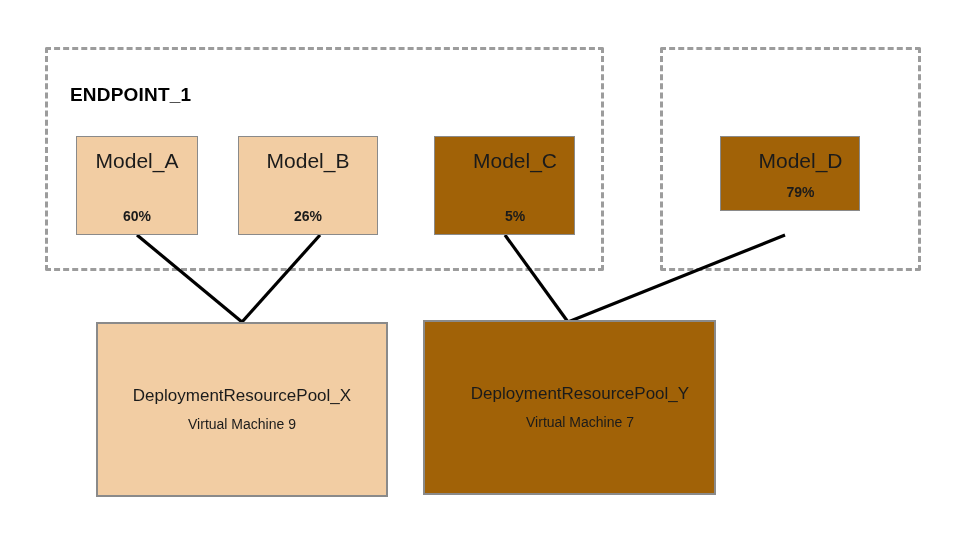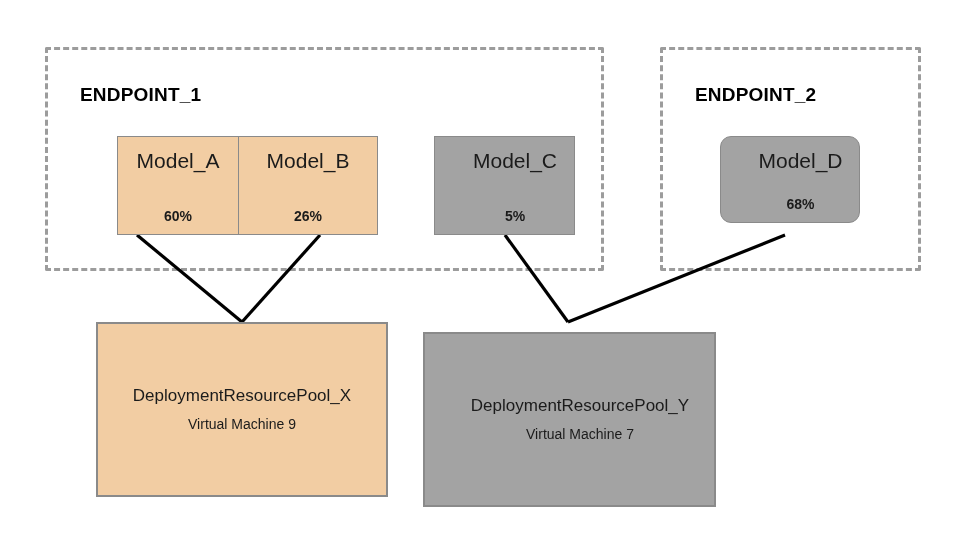--- a/index.html
+++ b/index.html
@@ -56,21 +56,21 @@
     white-space: nowrap;
   }
   .model-box .model-traffic {
     font-size: 14px;
     color: #1b1b1b;
     line-height: 1.1;
     white-space: nowrap;
     font-weight: bold;
   }
   .fill-orange { background: #f2cda3; }
-  .fill-blue   { background: #a3a3a3; padding-left: 21px; }
+  .fill-blue   { background: #a16207; padding-left: 21px; }
 
   
   .pool-box {
     position: absolute;
     box-sizing: border-box;
     border: 2px solid #8a8a8a;
     display: flex;
     flex-direction: column;
     align-items: center;
     justify-content: center;
@@ -98,55 +98,54 @@
     height: 540px;
     pointer-events: none;
   }
 </style>
 </head>
 <body>
 
 <div id="canvas">
 
   <div class="endpoint-group" id="grp-0" style="left: 45px; top: 47px; width: 559px; height: 224px;"></div>
-  <div class="endpoint-title" id="grp-title-0" style="left: 80px; top: 84px;">ENDPOINT_1</div>
+  <div class="endpoint-title" id="grp-title-0" style="left: 70px; top: 84px;">ENDPOINT_1</div>
 
   <div class="endpoint-group" id="grp-1" style="left: 660px; top: 47px; width: 261px; height: 224px;"></div>
-  <div class="endpoint-title" id="grp-title-1" style="left: 695px; top: 84px;">ENDPOINT_2</div>
 
   <svg id="connectors" viewBox="0 0 960 540">
       <line x1="137" y1="235" x2="242" y2="322" stroke="#000000" stroke-width="3.2" stroke-linecap="butt"></line>
       <line x1="320" y1="235" x2="242" y2="322" stroke="#000000" stroke-width="3.2" stroke-linecap="butt"></line>
       <line x1="505" y1="235" x2="568" y2="322" stroke="#000000" stroke-width="3.2" stroke-linecap="butt"></line>
       <line x1="785" y1="235" x2="568" y2="322" stroke="#000000" stroke-width="3.2" stroke-linecap="butt"></line>
     </svg>
 
-  <div class="model-box fill-orange" id="mdl-0" style="left: 76px; top: 136px; width: 122px; height: 99px; margin-left: 41px;">
+  <div class="model-box fill-orange" id="mdl-0" style="left: 76px; top: 136px; width: 122px; height: 99px;">
     <span class="model-name">Model_A</span>
     <span class="model-traffic">60%</span>
   </div>
 
   <div class="model-box fill-orange" id="mdl-1" style="left: 238px; top: 136px; width: 140px; height: 99px;">
     <span class="model-name">Model_B</span>
     <span class="model-traffic">26%</span>
   </div>
 
   <div class="model-box fill-blue" id="mdl-2" style="left: 434px; top: 136px; width: 141px; height: 99px;">
     <span class="model-name">Model_C</span>
     <span class="model-traffic">5%</span>
   </div>
 
-  <div class="model-box fill-blue" id="mdl-3" style="left: 720px; top: 136px; width: 140px; height: 87px; border-radius: 11px;">
+  <div class="model-box fill-blue" id="mdl-3" style="left: 720px; top: 136px; width: 140px; height: 75px;">
     <span class="model-name">Model_D</span>
-    <span class="model-traffic">68%</span>
+    <span class="model-traffic">79%</span>
   </div>
 
   <div class="pool-box fill-orange" id="pool-0" style="left: 96px; top: 322px; width: 292px; height: 175px;">
     <span class="pool-name">DeploymentResourcePool_X</span>
     <span class="pool-sub">Virtual Machine 9</span>
   </div>
 
-  <div class="pool-box fill-blue" id="pool-1" style="left: 423px; top: 332px; width: 293px; height: 175px;">
+  <div class="pool-box fill-blue" id="pool-1" style="left: 423px; top: 320px; width: 293px; height: 175px;">
     <span class="pool-name">DeploymentResourcePool_Y</span>
     <span class="pool-sub">Virtual Machine 7</span>
   </div>
 
 </div>
 
 </body></html>

